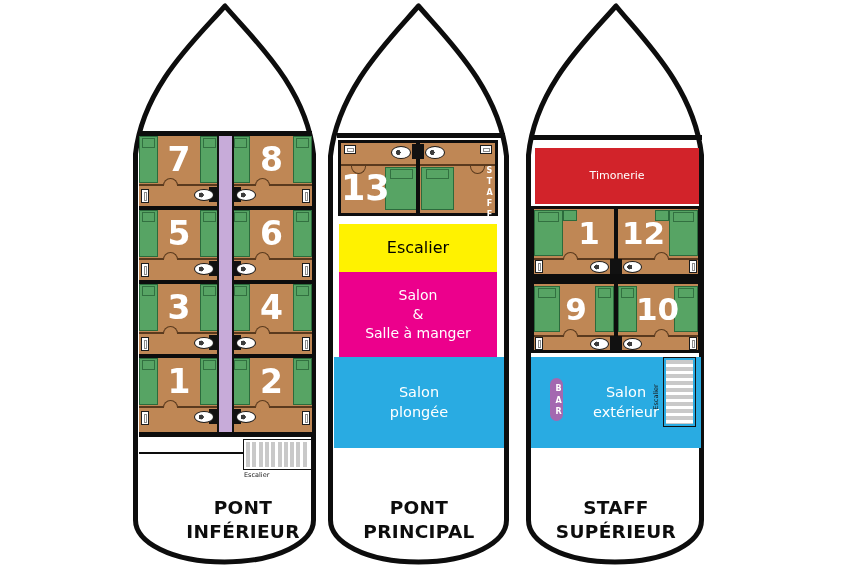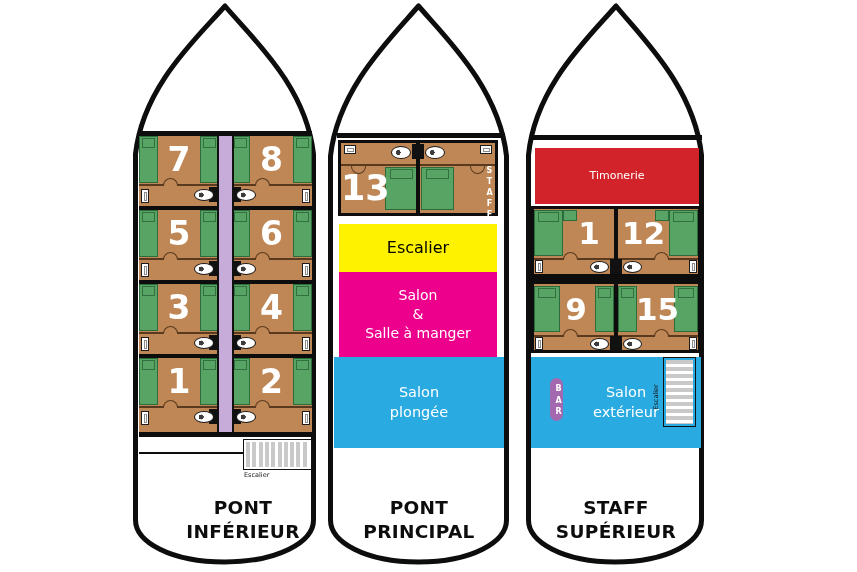--- a/index.html
+++ b/index.html
@@ -243,21 +243,21 @@
     </div>
     <div class="hwall" style="left:531px;top:277px;width:170px;height:4px"></div>
 
     <div class="block" style="left:531px;top:281px;width:170px;height:72px">
       <div class="divider" style="left:80px"></div>
       <div class="bed" style="left:0;top:2px;width:26px;height:46px"></div>
       <div class="bed" style="left:61px;top:2px;width:19px;height:46px"></div>
       <div class="bed" style="right:61px;top:2px;width:19px;height:46px"></div>
       <div class="bed" style="right:0;top:2px;width:24px;height:46px"></div>
       <div class="cnum" style="left:26px;top:0;width:32px;height:50px;line-height:50px;font-size:31px">9</div>
-      <div class="cnum" style="right:26px;top:0;width:36px;height:50px;line-height:50px;font-size:31px">15</div>
+      <div class="cnum" style="right:26px;top:0;width:36px;height:50px;line-height:50px;font-size:31px">10</div>
       <div class="bathline" style="top:51px"></div>
       <div class="notch" style="left:29px;top:44.5px"></div>
       <div class="notch" style="right:29px;top:44.5px"></div>
       <div class="win" style="left:1px;top:53px;width:8px;height:13px"></div>
       <div class="win" style="right:1px;top:53px;width:8px;height:13px"></div>
       <div class="bsq" style="left:76px;top:52px;width:12px;height:15px"></div>
       <div class="sink" style="left:56px;top:53.5px;width:19px"></div>
       <div class="sink" style="left:89px;top:53.5px;width:19px"></div>
     </div>
 

